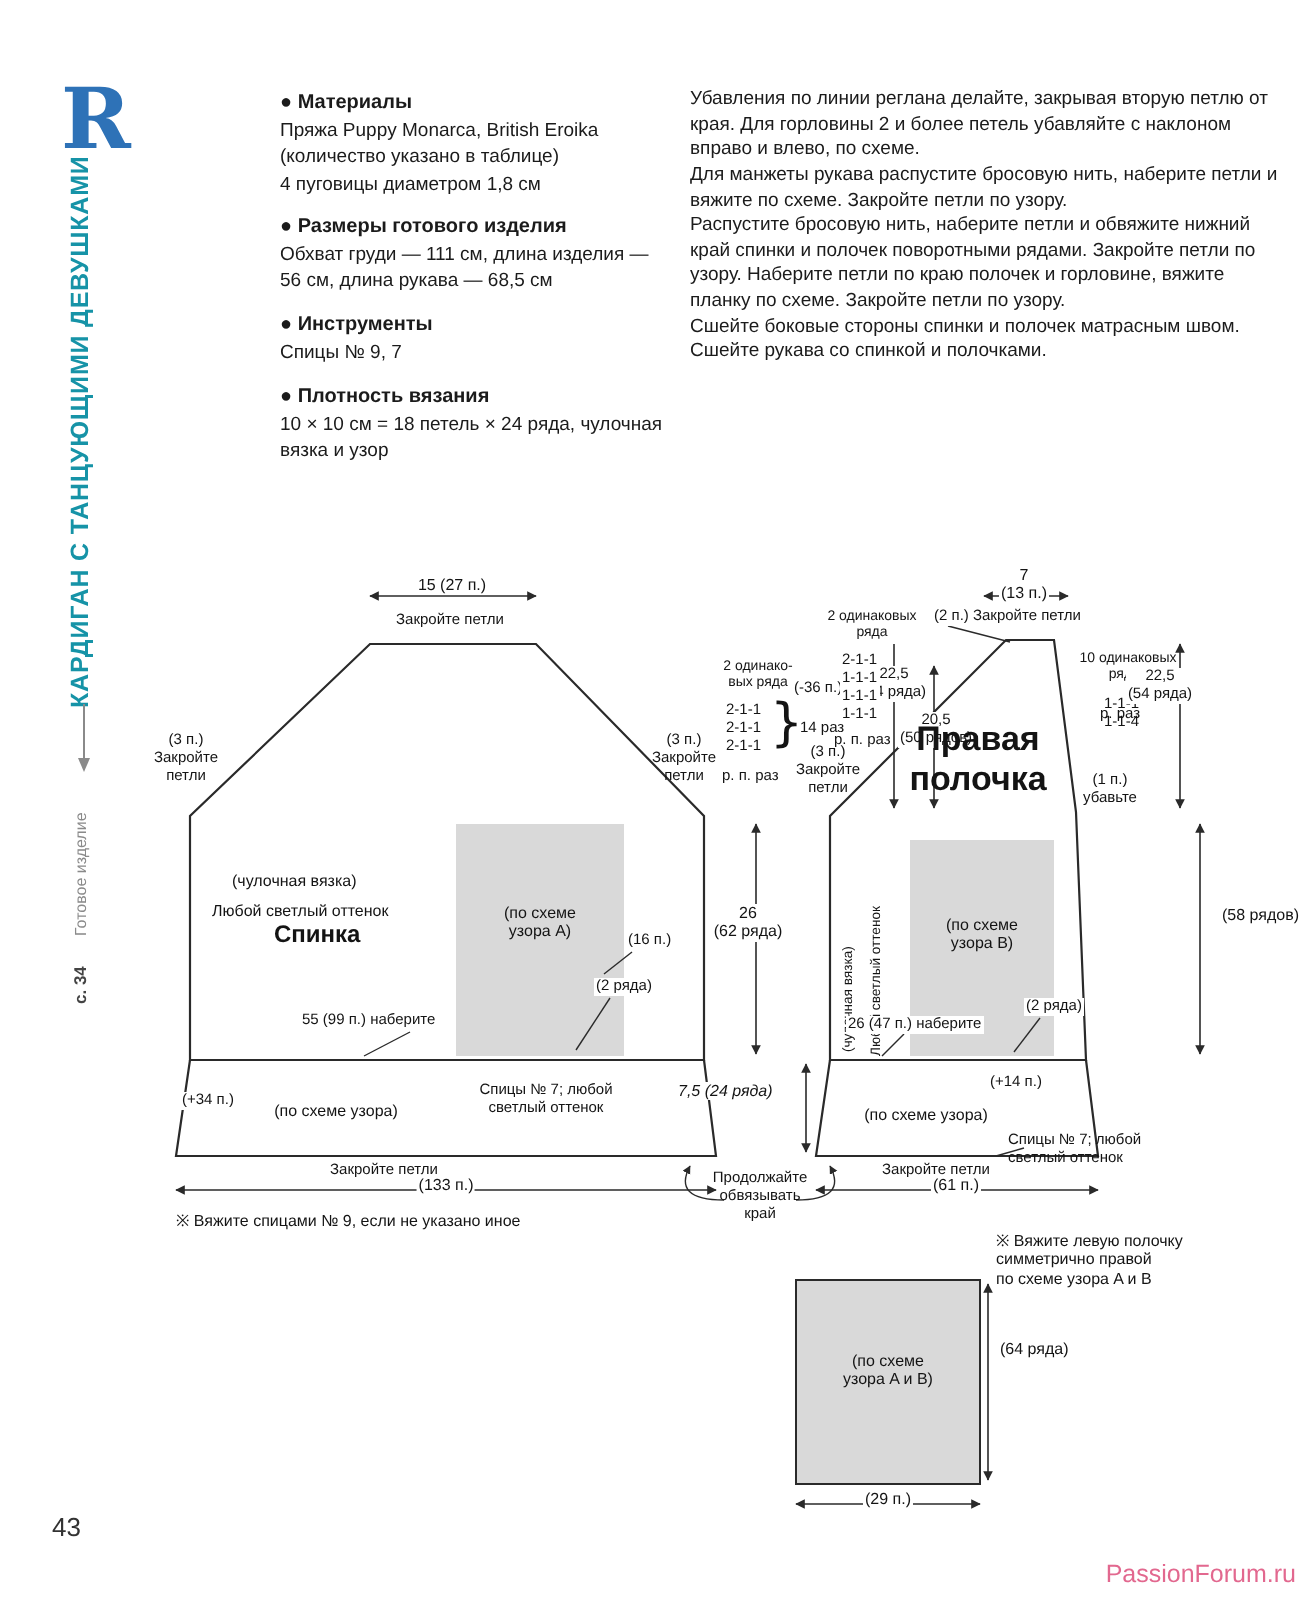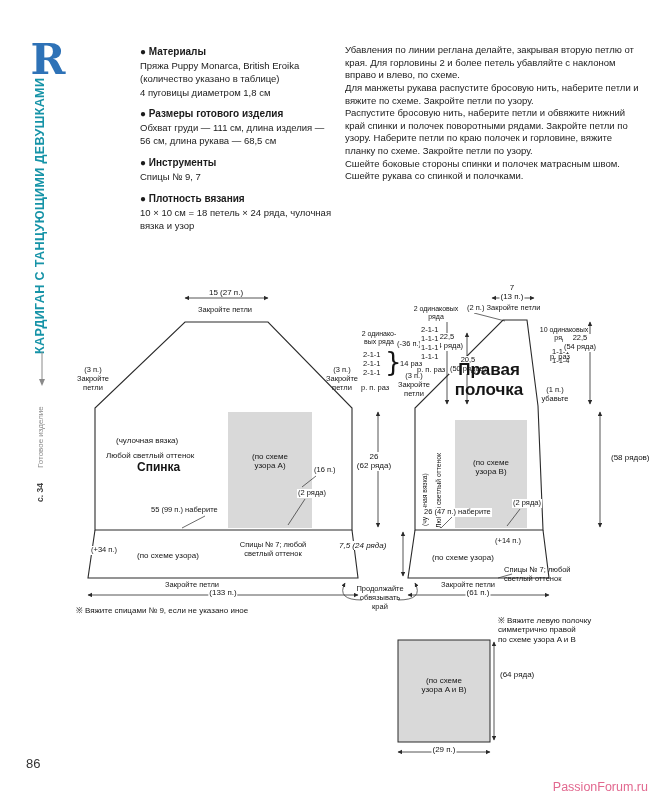--- a/index.html
+++ b/index.html
@@ -91,21 +91,21 @@
     <line x1="42" y1="352" x2="42" y2="380" stroke="#8a8a8a" stroke-width="1"></line>
     <path d="M39,379 L45,379 L42,386 Z" fill="#8a8a8a"></path>
   </svg>
 
   <div class="logo">
     <span>R</span>
   </div>
   <div class="vtxt side-title">КАРДИГАН С ТАНЦУЮЩИМИ ДЕВУШКАМИ</div>
   <div class="vtxt side-sub">Готовое изделие</div>
   <div class="vtxt side-ref">с. 34</div>
-  <div class="pageno">86</div>
+  <div class="pageno">43</div>
   <div class="watermark">PassionForum.ru</div>
 
   <div class="col" id="col1">
     <div class="h first">● Материалы</div>
     <div class="line">Пряжа Puppy Monarca, British Eroika (количество указано в таблице)</div>
     <div class="line">4 пуговицы диаметром 1,8 см</div>
     <div class="h">● Размеры готового изделия</div>
     <div class="line">Обхват груди — 111 см, длина изделия — 56 см, длина рукава — 68,5 см</div>
     <div class="h">● Инструменты</div>
     <div class="line">Спицы № 9, 7</div>
@@ -150,21 +150,21 @@
 узора A)</div>
     <div class="lbl sm bg" style="left:313px;top:466px;">(16 п.)</div>
     <div class="lbl sm bg" style="left:297px;top:489px;">(2 ряда)</div>
     <div class="lbl sm bg" style="left:150px;top:506px;">55 (99 п.) наберите</div>
     <div class="lbl ctr bg" style="left:168px;top:551px;">(по схеме узора)</div>
     <div class="lbl ctr sm bg" style="left:273px;top:541px;">Спицы № 7; любой
 светлый оттенок</div>
     <div class="lbl sm bg" style="left:90px;top:546px;">(+34 п.)</div>
     <div class="lbl ctr sm" style="left:192px;top:581px;">Закройте петли</div>
     <div class="lbl ctr bg" style="left:223px;top:588px;">(133 п.)</div>
-    <div class="lbl" style="left:76px;top:606px;">※ Вяжите спицами № 9, если не указано иное</div>
+    <div class="lbl" style="left:88px;top:606px;">※ Вяжите спицами № 9, если не указано иное</div>
 
     <div class="lbl ctr bg" style="left:374px;top:452px;">26
 (62 ряда)</div>
     <div class="lbl bg" style="left:338px;top:541px;font-style:italic;">7,5 (24 ряда)</div>
     <div class="lbl ctr sm" style="left:380px;top:585px;">Продолжайте
 обвязывать
 край</div>
 
     <div class="lbl ctr bg" style="left:512px;top:283px;">7
 (13 п.)</div>

